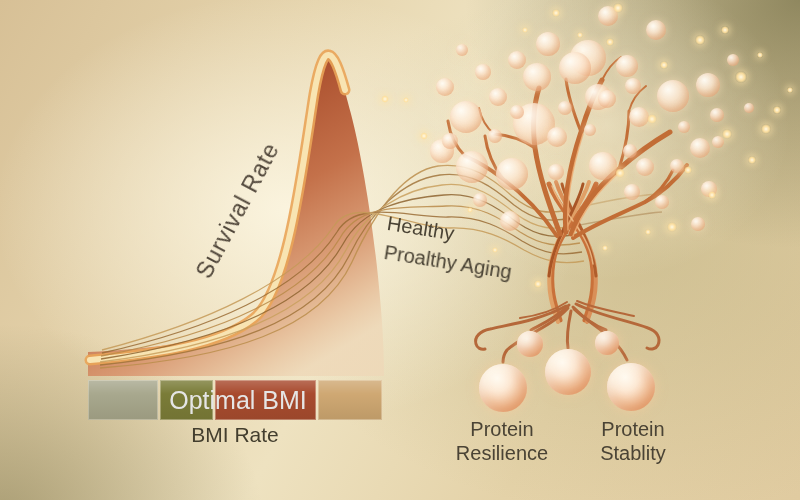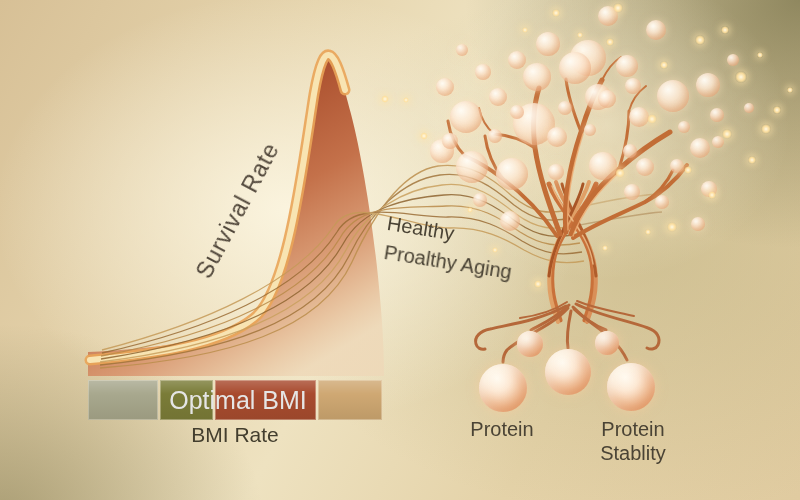--- a/index.html
+++ b/index.html
@@ -216,18 +216,19 @@
       <div class="bar-seg" style="width: 70px; background-color: rgb(168, 168, 142);"></div>
       <div class="bar-seg" style="width: 53px; background-color: rgb(122, 124, 56);"></div>
       <div class="bar-seg" style="width: 101px; background-color: rgb(168, 74, 46);"></div>
       <div class="bar-seg" style="width: 64px; background-color: rgb(207, 168, 115);"></div>
     </div>
   <div class="label optimal-label">Optimal BMI</div>
   <div class="label bmi-range-label">BMI Rate</div>
 
   <div class="label sphere-label cellular-label">
     <div>Protein</div>
+    <div>Resilience</div>
   </div>
   <div class="label sphere-label protein-label">
     <div>Protein</div>
     <div>Stablity</div>
   </div>
 </div>
 
 </body></html>

